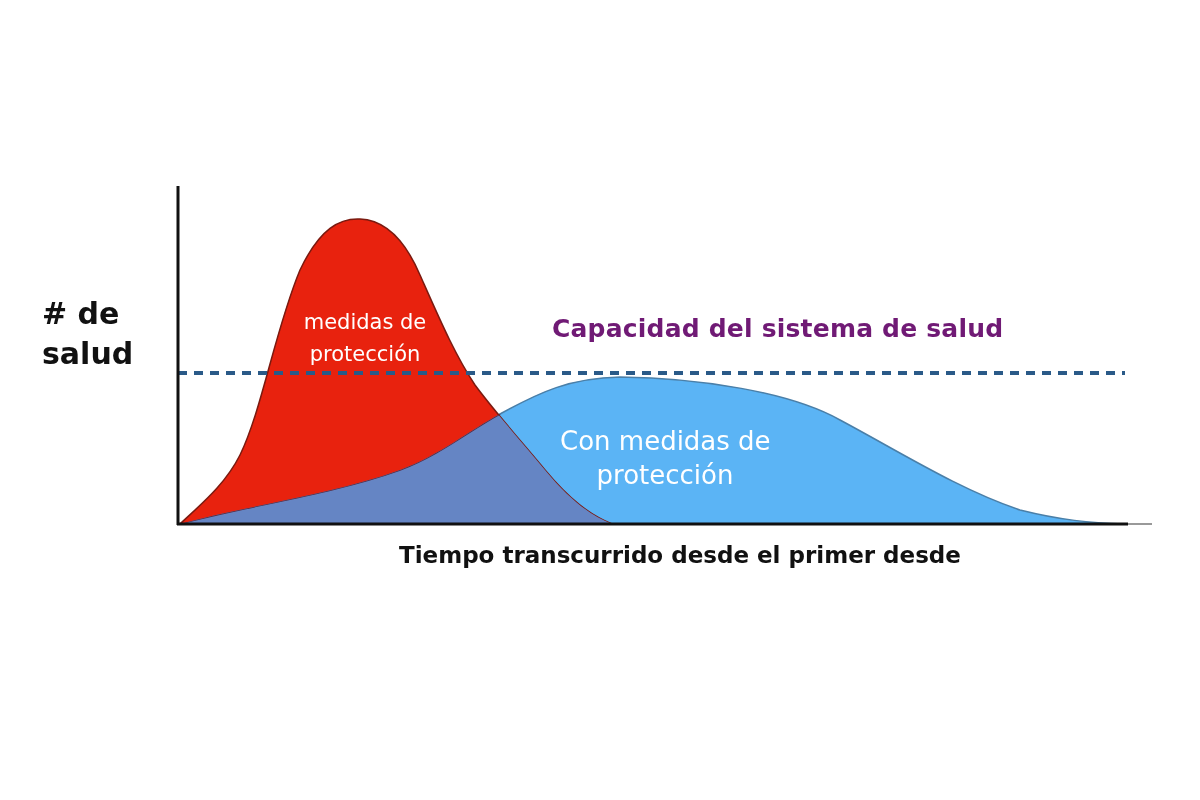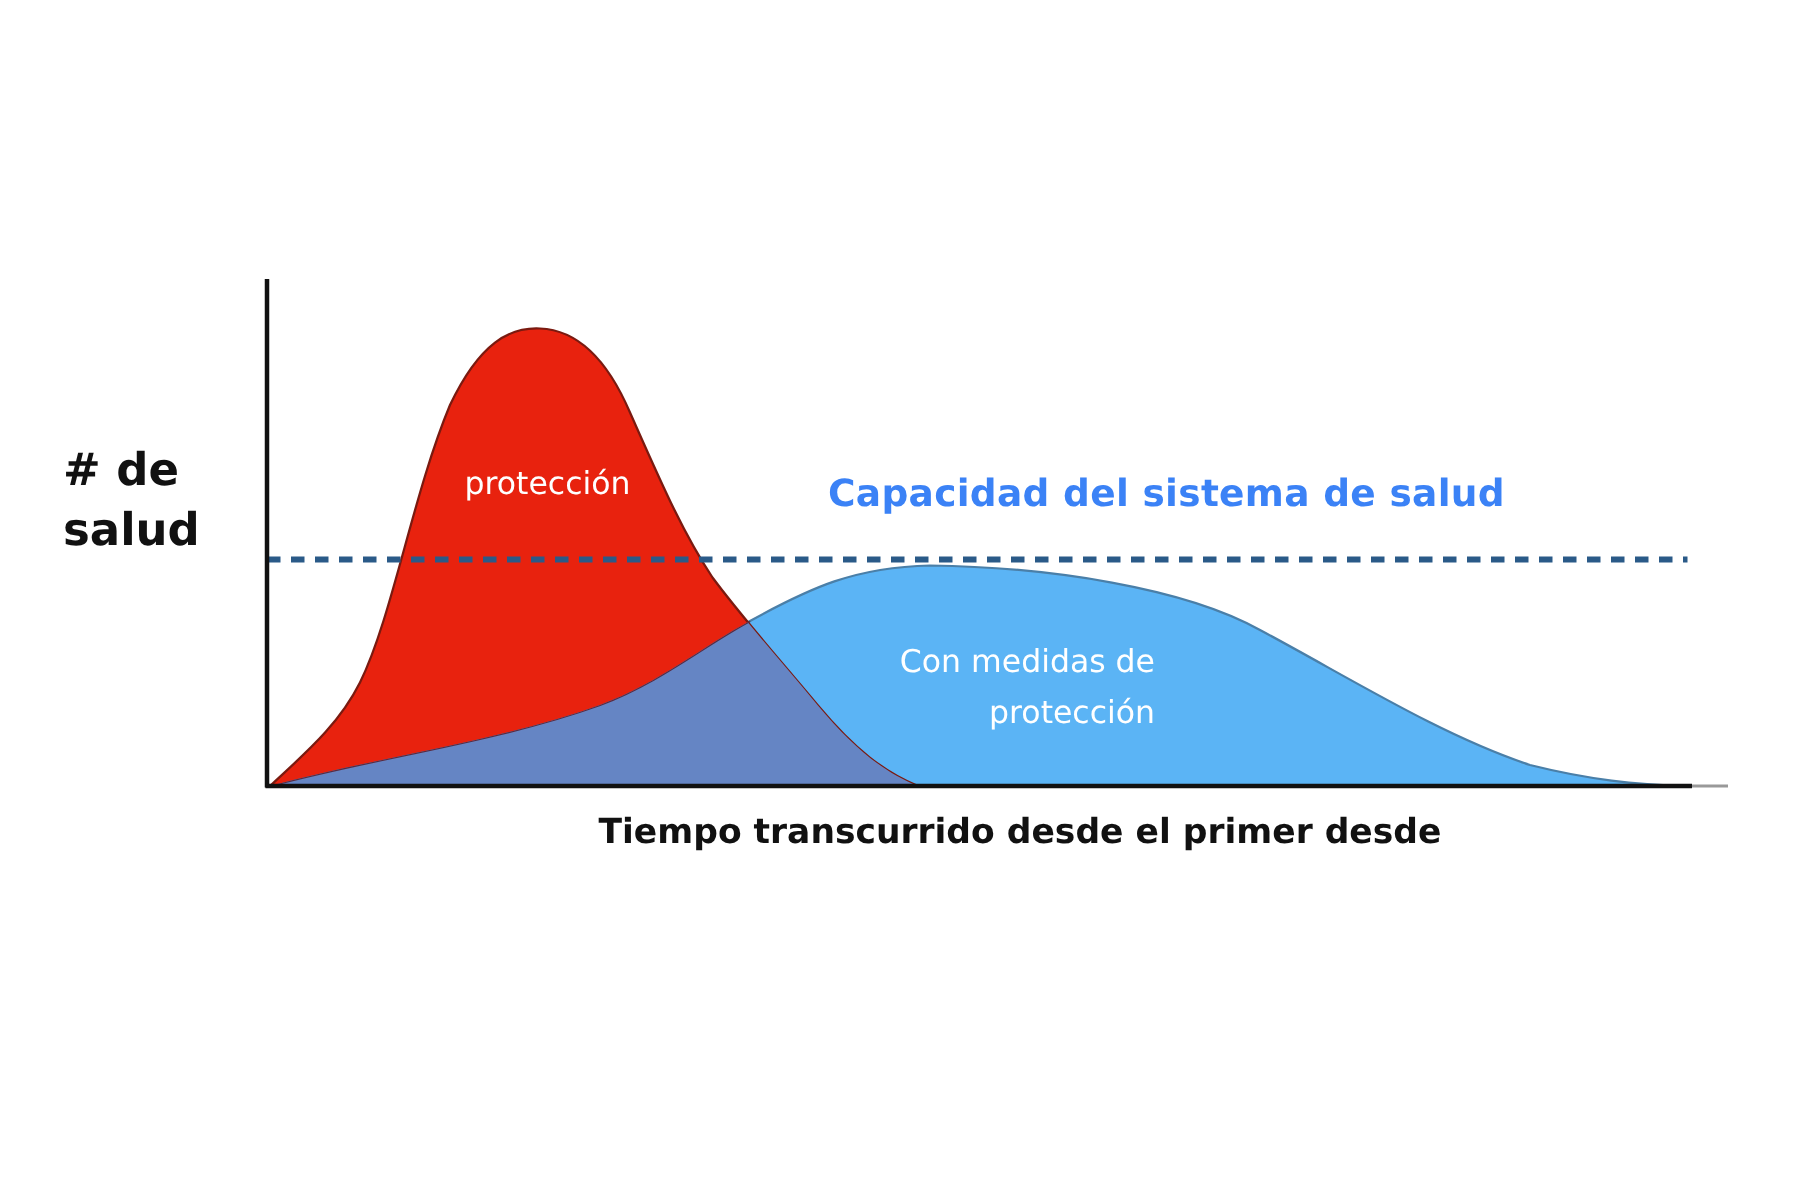--- a/index.html
+++ b/index.html
@@ -1,24 +1,24 @@
 <!DOCTYPE html>
 <html><head>
   <meta charset="utf-8">
   <style>
     html, body { margin: 0; padding: 0; background: #ffffff; }
     body { width: 1200px; height: 800px; position: relative; overflow: hidden;
            font-family: "DejaVu Sans", "Liberation Sans", sans-serif; }
     .chart-svg { position: absolute; left: 0; top: 0; width: 1200px; height: 800px; }
     .lbl { position: absolute; white-space: nowrap; }
     .ylabel { left: 42px; top: 294px; font-size: 30px; font-weight: bold; color: #111; line-height: 40px; }
-    .cap { left: 552px; top: 314px; font-size: 25px; font-weight: bold; color: #3b82f6; letter-spacing: 0.2px; }
+    .cap { left: 552px; top: 314px; font-size: 25px; font-weight: bold; color: #701a75; letter-spacing: 0.2px; }
     .red-lbl { left: 290px; top: 306px; width: 150px; text-align: center; font-size: 21px;
                color: #ffffff; line-height: 32px; }
-    .blue-lbl { left: 560px; top: 424px; width: 210px; text-align: right; font-size: 21px;
+    .blue-lbl { left: 560px; top: 424px; width: 210px; text-align: center; font-size: 26px;
                 color: #ffffff; line-height: 34px; }
     .xlabel { left: 399px; top: 542px; font-size: 23px; font-weight: bold; color: #111; }
   </style>
 </head>
 <body>
 
 <svg class="chart-svg" viewBox="0 0 1200 800">
   <defs>
     <clipPath id="blueClip">
       <path d="M180,524 C250,505 330,495 400,470 C440,455 470,430 500,414 C540,392 570,378 620,377 C700,378 790,392 840,420 C900,452 960,490 1020,510 C1060,520 1090,523 1125,524 Z"></path>
@@ -40,20 +40,21 @@
 </svg>
 
 <div class="lbl ylabel">
   <div># de</div>
   <div>salud</div>
 </div>
 
 <div class="lbl cap">Capacidad del sistema de salud</div>
 
 <div class="lbl red-lbl">
+  <div>medidas de</div>
   <div>protección</div>
 </div>
 
 <div class="lbl blue-lbl">
   <div>Con medidas de</div>
   <div>protección</div>
 </div>
 
 <div class="lbl xlabel">Tiempo transcurrido desde el primer desde</div>
 

